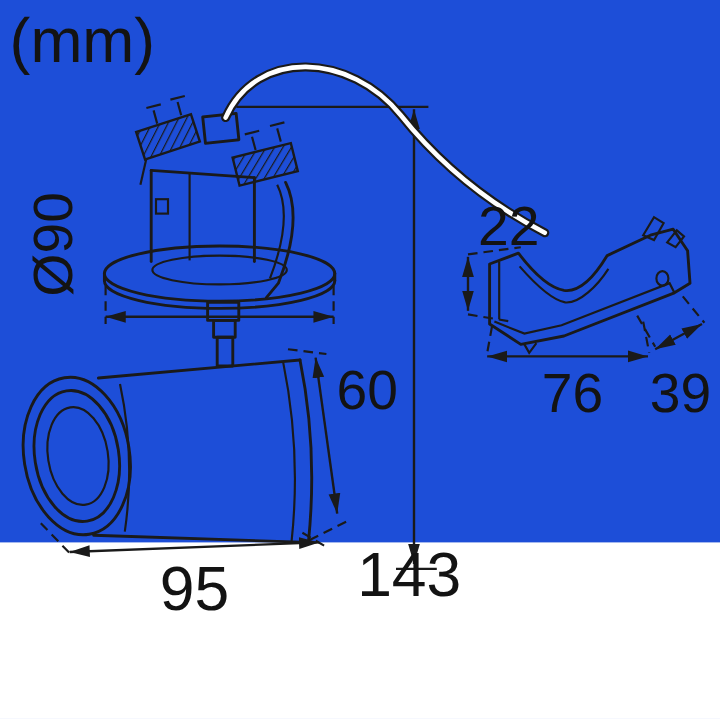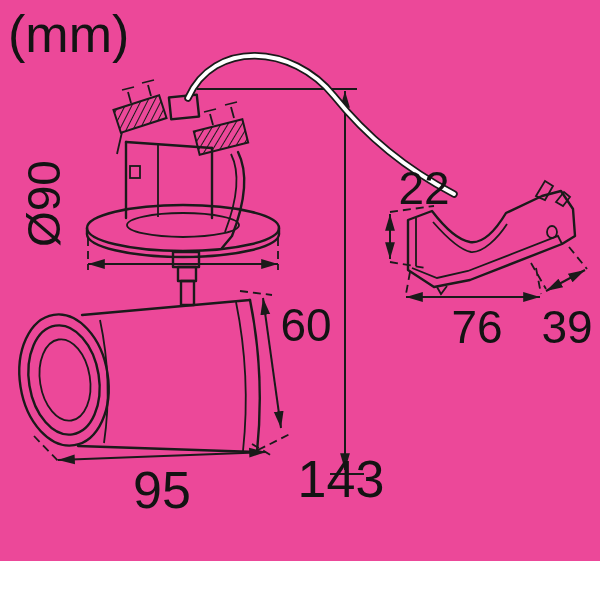--- a/index.html
+++ b/index.html
@@ -1,17 +1,17 @@
 <!DOCTYPE html>
 <html><head>
 <meta charset="utf-8">
 <style>
   html,body{margin:0;padding:0;background:#ffffff;}
   body{width:600px;height:599px;overflow:hidden;}
-  #stage{position:relative;width:600px;height:561px;background:#ec4899;}
+  #stage{position:relative;width:600px;height:452px;background:#1d4ed8;}
   svg{display:block;}
   text{font-family:"Liberation Sans",sans-serif;fill:#131313;}
   .t52{font-size:52px;}
   .t46{font-size:46px;}
   .mid{text-anchor:middle;}
   .ln{stroke:#1a1a1a;stroke-width:2.4;fill:none;stroke-linecap:round;stroke-linejoin:round;}
   .thin{stroke:#1a1a1a;stroke-width:1.8;fill:none;}
   .dim{stroke:#1a1a1a;stroke-width:2;fill:none;}
   .dash{stroke:#1a1a1a;stroke-width:1.8;fill:none;stroke-dasharray:8 5;}
   .cableO{stroke:#1a1a1a;stroke-width:7.5;fill:none;stroke-linecap:round;}

